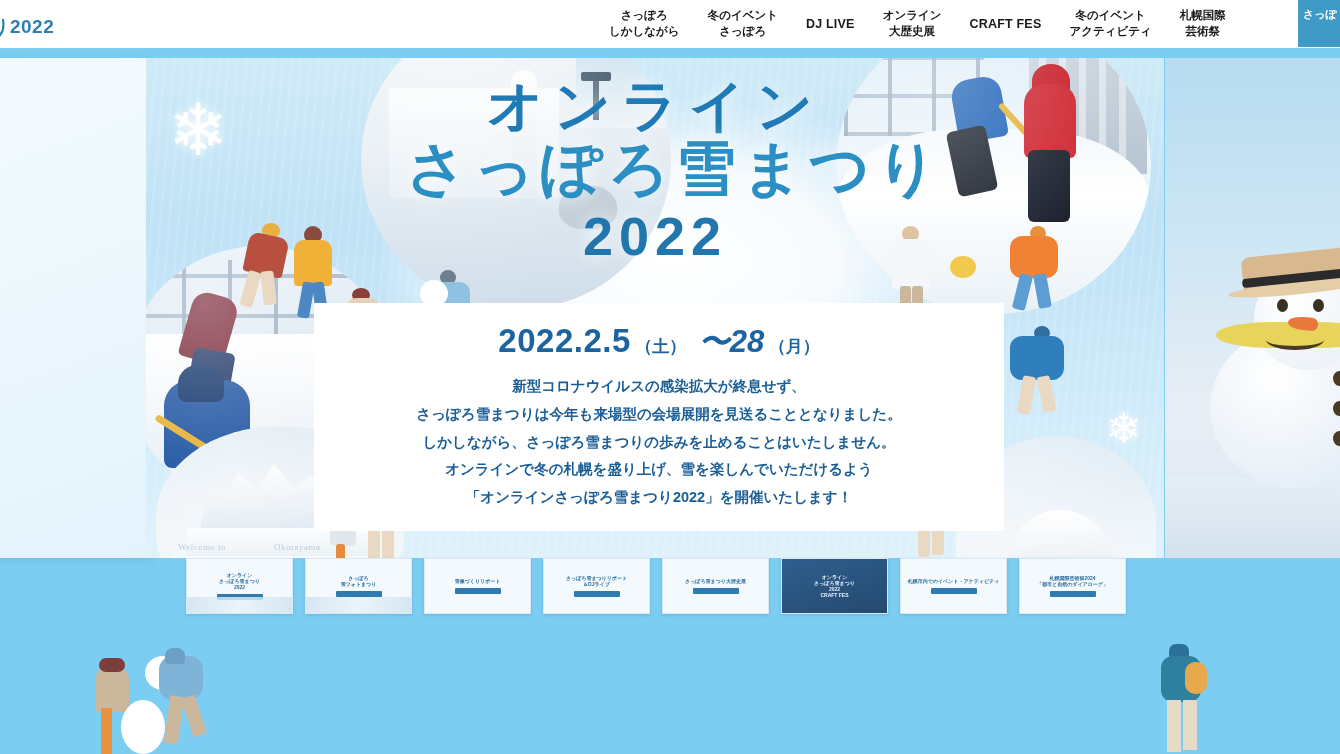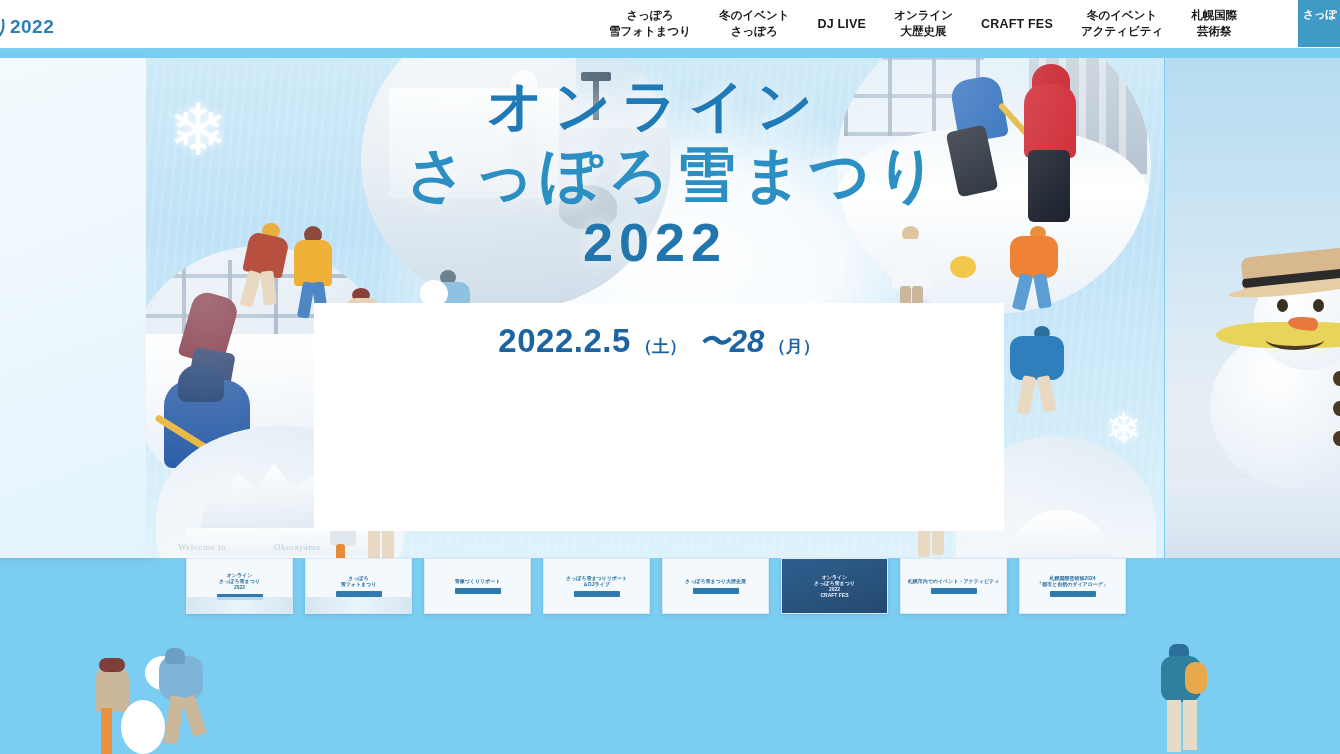--- a/index.html
+++ b/index.html
@@ -289,21 +289,21 @@
   .hero-title{
     position:absolute; left:0; right:0; top:20px; text-align:center;
     pointer-events:none; z-index:6;
   }
   .t-line1{
     font-size:56px; font-weight:bold; color:#1f7ab5; letter-spacing:10px;
     line-height:1.0; text-shadow:0 0 18px rgba(255,255,255,.9);
   }
   .t-line2{
     font-size:60px; font-weight:bold; color:#2b8fc4; letter-spacing:6px;
-    line-height:1.18; margin-top:6px; text-shadow:0 0 18px rgba(255,255,255,.9);padding-left:40px;
+    line-height:1.18; text-shadow:0 0 18px rgba(255,255,255,.9);padding-left:40px;
   }
   .t-line3{
     font-size:54px; font-weight:bold; color:#2176ad; letter-spacing:6px;
     line-height:1.1; margin-top:2px; text-shadow:0 0 18px rgba(255,255,255,.9);
   }
 
   
   .info-box{
     position:absolute; left:168px; top:245px; width:690px; height:228px;
     background:#fff; z-index:8; padding:18px 0 0 0; text-align:center;
@@ -358,21 +358,21 @@
 </style>
 </head>
 <body>
 
 <div class="nav-bar">
   <div class="nav-logo">り2022</div>
 
   <nav class="nav-items">
     <div class="nav-item">
       <span>さっぽろ</span>
-      <span class="l2">雪フォトまつり</span>
+      <span class="l2">しかしながら</span>
     </div>
     <div class="nav-item">
       <span>冬のイベント</span>
       <span class="l2">さっぽろ</span>
     </div>
     <div class="nav-item single">
       <span>DJ LIVE</span>
     </div>
     <div class="nav-item">
       <span>オンライン</span>
@@ -555,20 +555,27 @@
       <div class="t-line3">2022</div>
     </div>
 
     <div class="info-box">
       <div class="date-line">
         <span class="date-main">2022.2.5</span>
         <span class="date-sub">（土）</span>
         <span class="date-tilde">〜28</span>
         <span class="date-sub">（月）</span>
       </div>
+      <div class="desc">
+        <div>新型コロナウイルスの感染拡大が終息せず、</div>
+        <div>さっぽろ雪まつりは今年も来場型の会場展開を見送ることとなりました。</div>
+        <div>しかしながら、さっぽろ雪まつりの歩みを止めることはいたしません。</div>
+        <div>オンラインで冬の札幌を盛り上げ、雪を楽しんでいただけるよう</div>
+        <div>「オンラインさっぽろ雪まつり2022」を開催いたします！</div>
+      </div>
     </div>
   </section>
 
   <div class="thumbs">
     <div class="thumb">
       <div class="tt">オンライン
 さっぽろ雪まつり
 2022</div>
       <div class="tbtn"></div>
       <div class="strip"></div>

